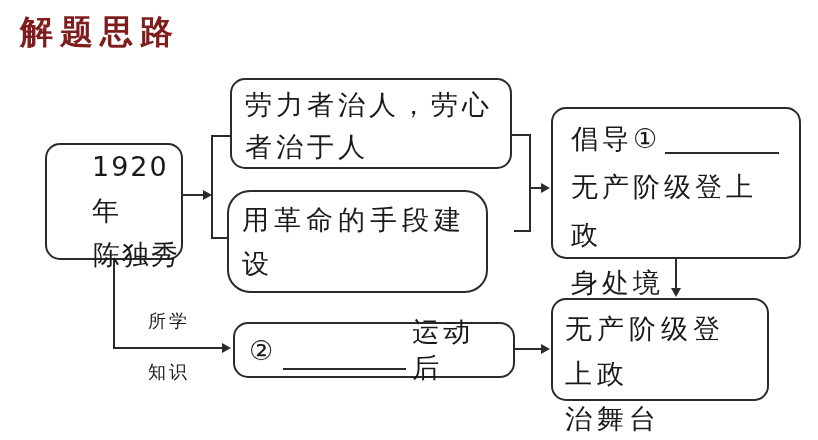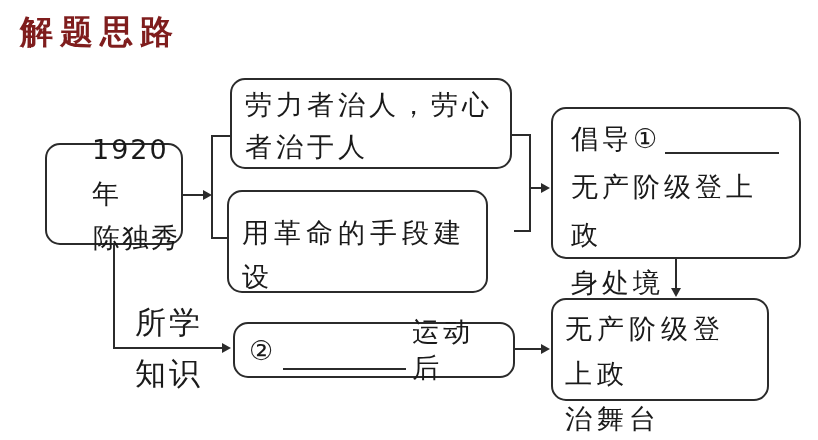--- a/index.html
+++ b/index.html
@@ -18,31 +18,31 @@
   .box{
     position:absolute;
     border:2px solid #2b2b2b;
     border-radius:15px;
     background:#ffffff;
     box-sizing:border-box;
     font-size:27px;
     color:#1a1a1a;
   }
   .box-source{
-    left:45px;top:143px;width:138px;height:102px;
-    display:flex;flex-direction:column;justify-content:center;align-items:center;
+    left:45px;top:143px;width:138px;height:117px;
+    display:flex;flex-direction:column;align-items:center;
     line-height:44px;letter-spacing:2px;padding-left:45px;
   }
   .box-quote-top{
     left:230px;top:78px;width:282px;height:91px;
     padding:4px 13px;line-height:42px;letter-spacing:4px;
   }
   .box-quote-bottom{
     left:227px;top:190px;width:261px;height:103px;
-    padding:19px 13px;line-height:44px;letter-spacing:5px;
+    padding:6px 13px;line-height:44px;letter-spacing:5px;border-radius:23px;
   }
   .box-advocate{
     left:551px;top:107px;width:250px;height:152px;
     padding:6px 18px;line-height:48px;letter-spacing:4px;
   }
   .box-advocate .line-flex{display:flex;align-items:flex-end;}
   .blank-long{
     flex:1;
     border-bottom:2px solid #2b2b2b;
     margin:0 2px 9px 4px;
@@ -59,21 +59,21 @@
     border-bottom:2px solid #2b2b2b;
     margin:0 6px;
     transform:translateY(4px);
   }
   .box-result{
     left:551px;top:298px;width:218px;height:103px;
     padding:6px 12px;line-height:45px;letter-spacing:5px;
   }
   .arrow-label{
     position:absolute;left:128px;top:297px;width:82px;
-    text-align:center;font-size:31px;line-height:51px;letter-spacing:3px;
+    text-align:center;font-size:18px;line-height:51px;letter-spacing:3px;font-family:Liberation Mono, monospace;
   }
   .connector-layer{
     position:absolute;left:0;top:0;width:818px;height:440px;
     pointer-events:none;
   }
 </style>
 </head>
 <body>
 
 <div class="canvas">

